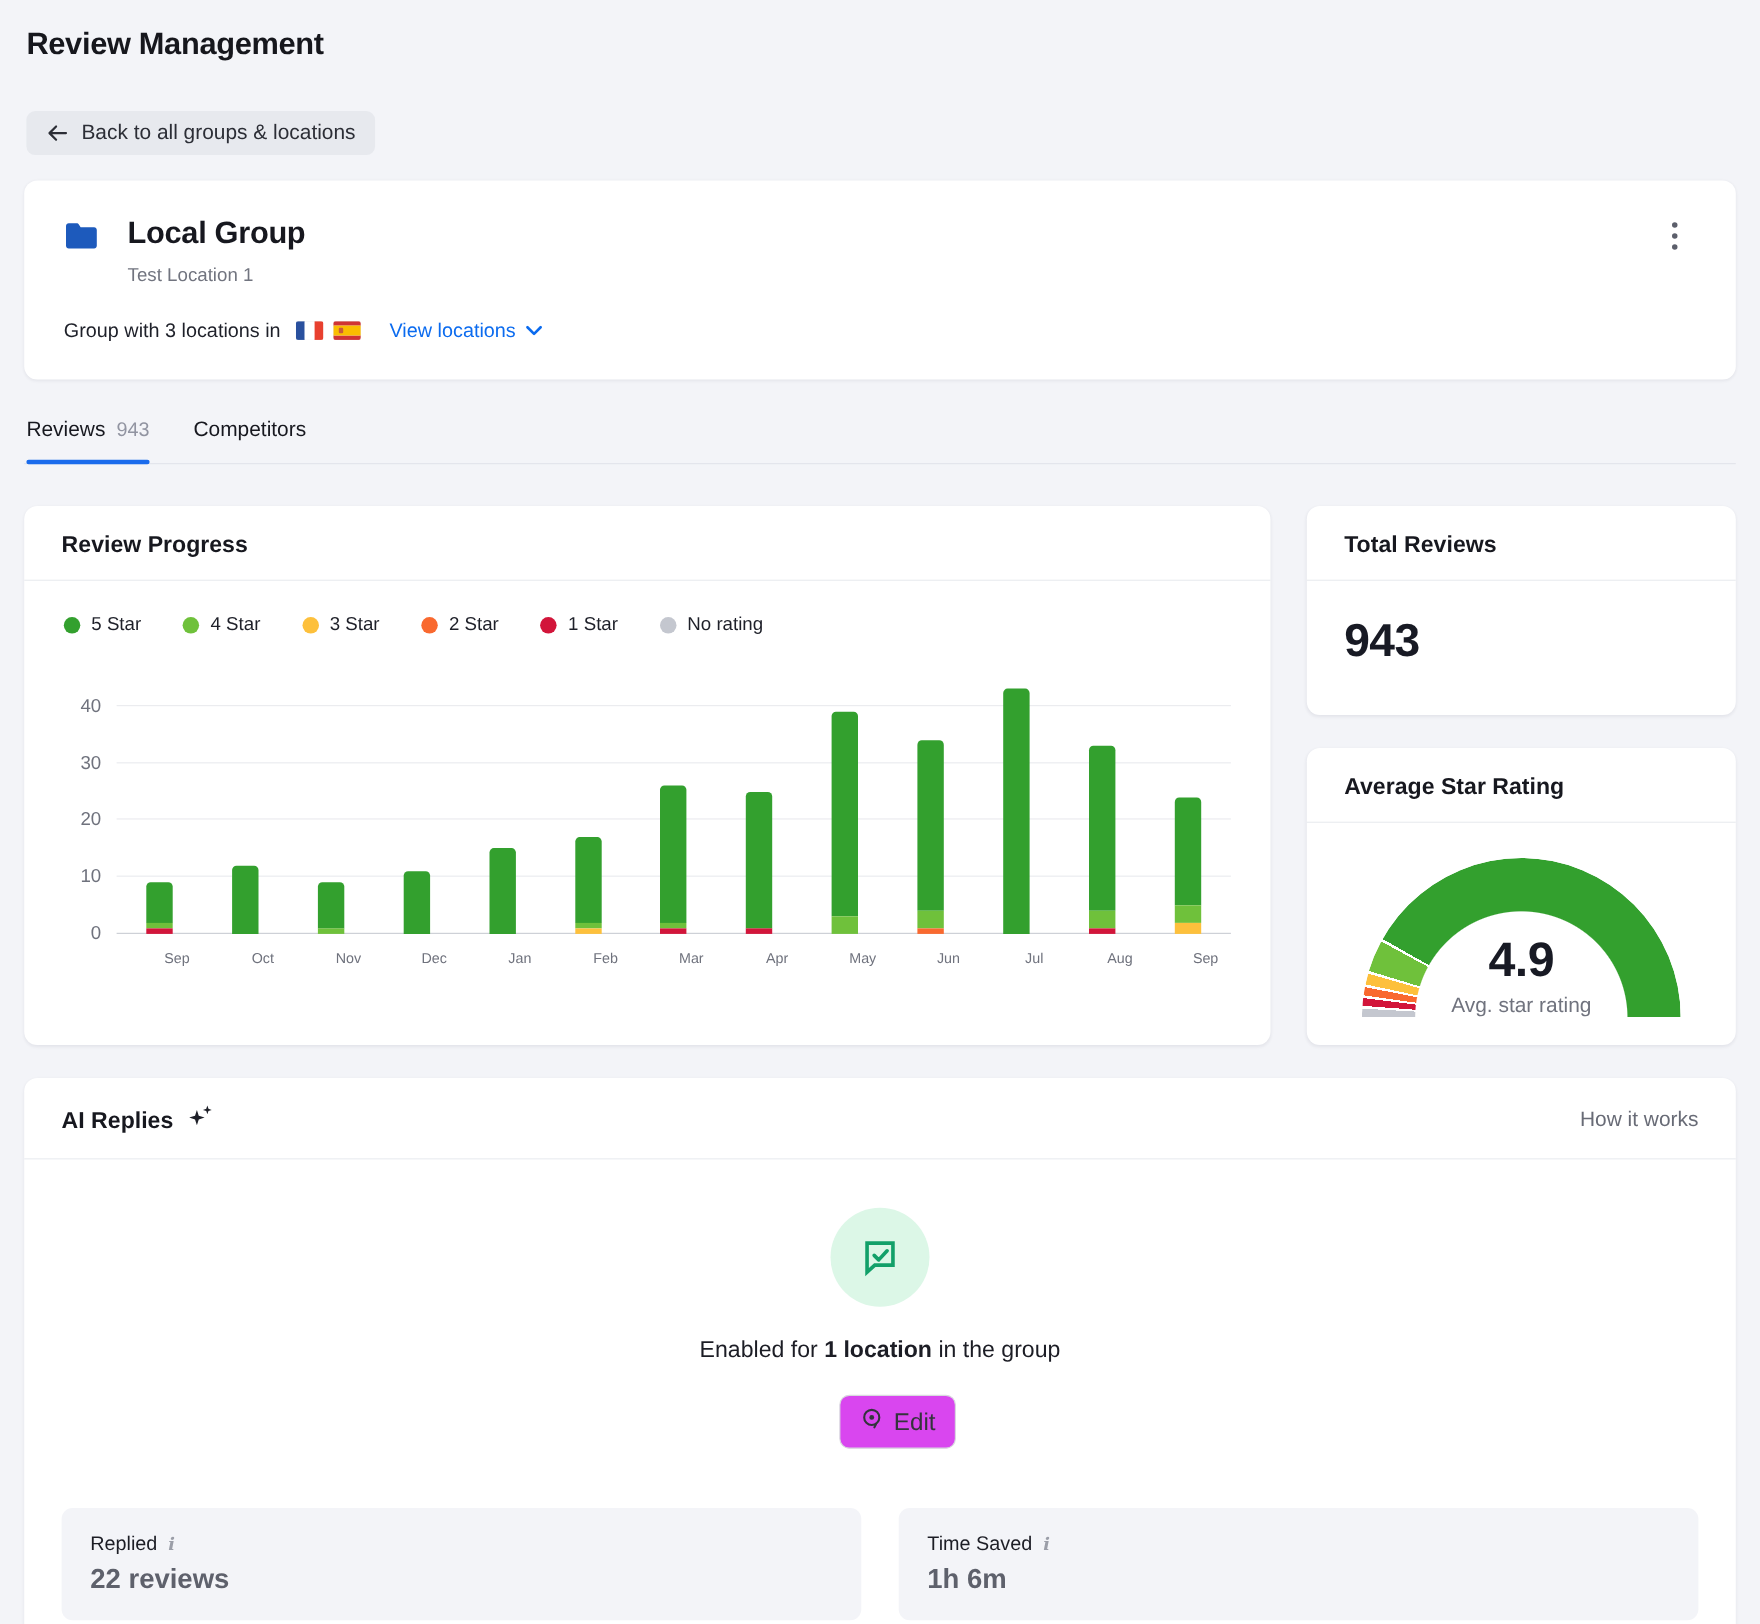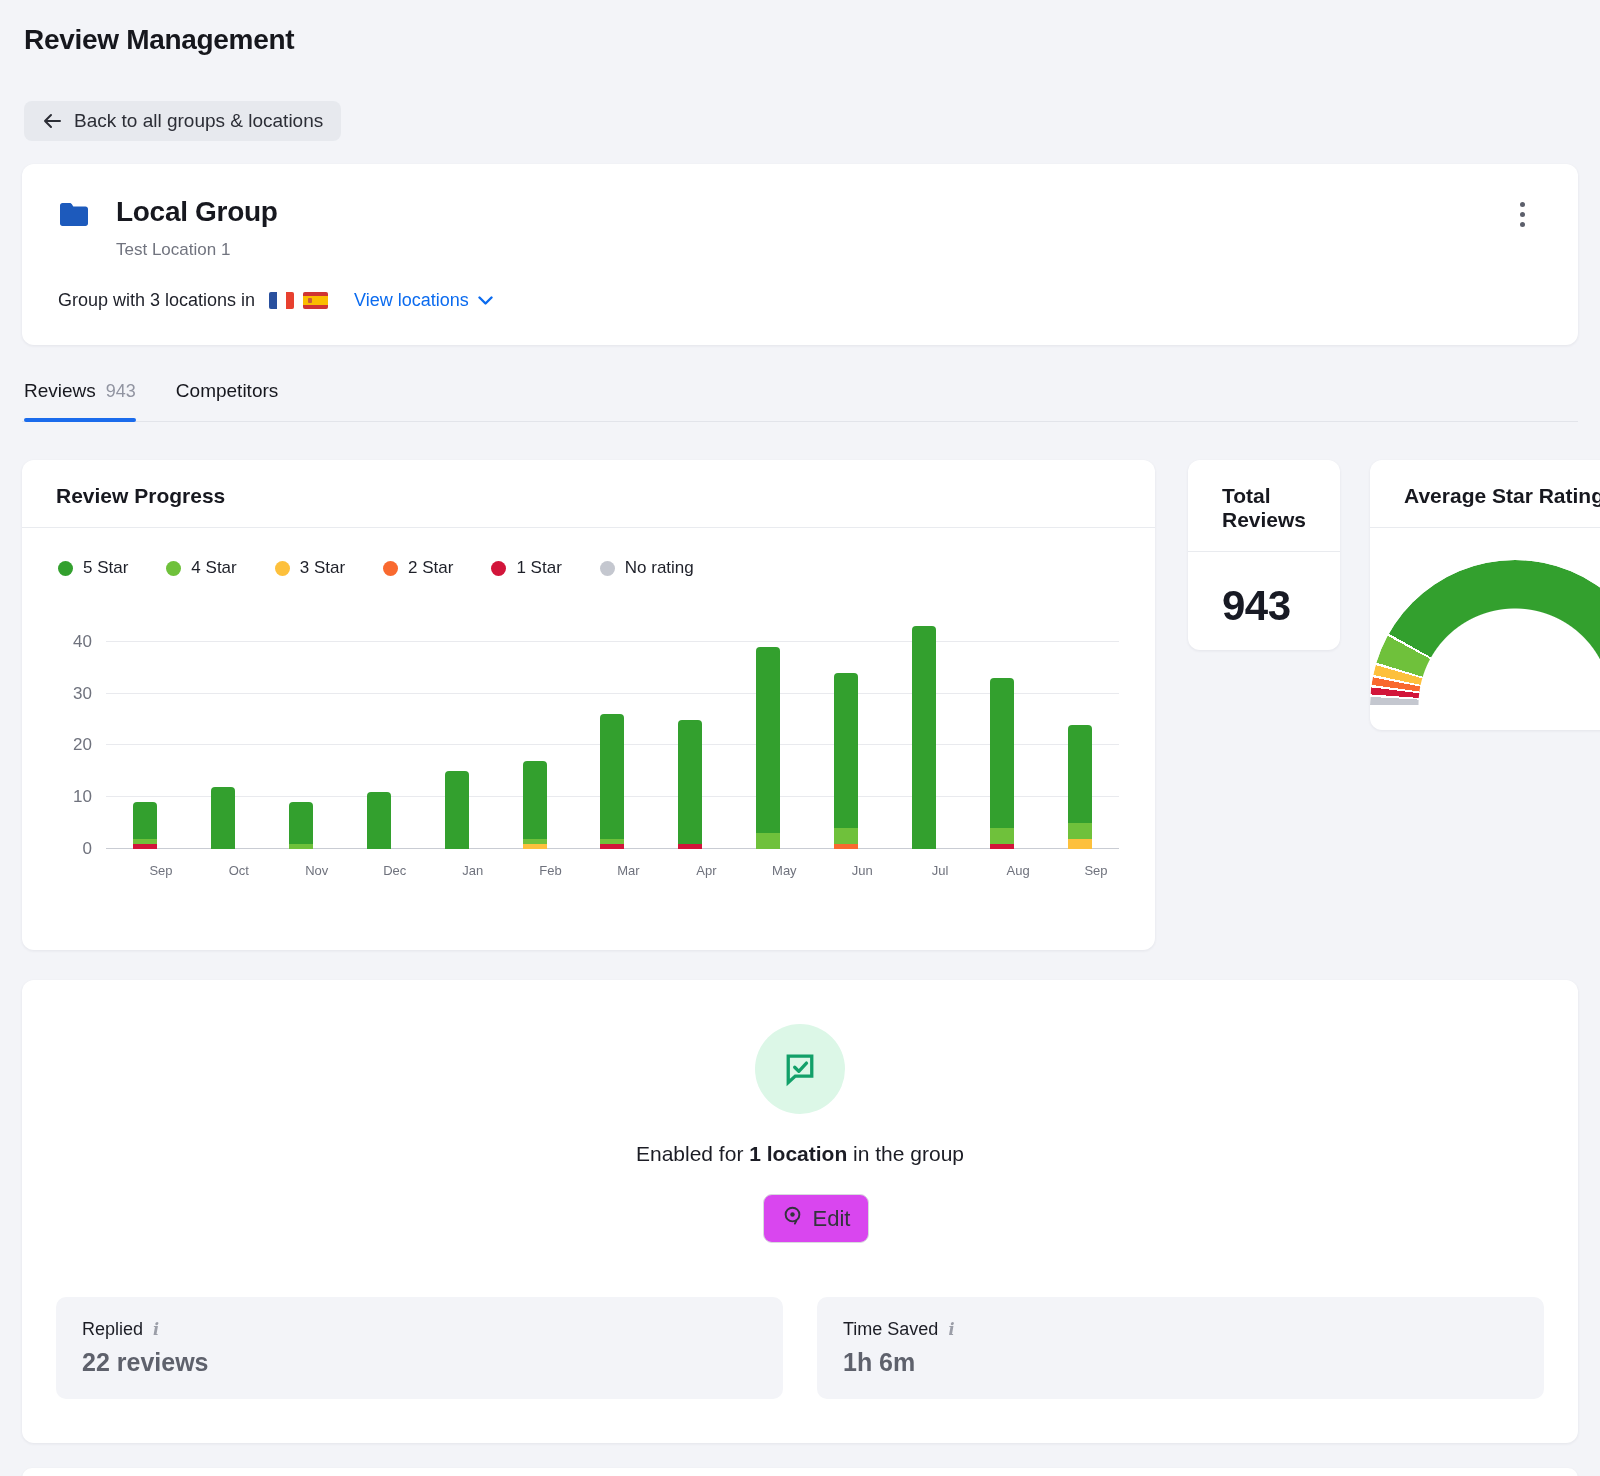--- a/index.html
+++ b/index.html
@@ -54,21 +54,21 @@
   .y-axis span { position:absolute; right:14px; font-size:17px; color:#6f727d; transform:translateY(50%); }
   .plot { position:relative; flex:1; height:233px; }
   .gridline { position:absolute; left:0; right:0; height:1px; background:#e9eaee; }
   .gridline.zero { background:#c9ccd3; }
   .bars { position:absolute; inset:0; display:flex; align-items:flex-end; justify-content:space-around; }
   .bar { width:24px; display:flex; flex-direction:column-reverse; }
   .bar .seg { width:100%; }
   .x-labels { display:flex; justify-content:space-around; margin:14px 0 0 48px; }
   .x-labels span { font-size:13px; color:#6f727d; width:24px; text-align:right; white-space:nowrap; display:flex; justify-content:center;margin-left:32px; }
 
-  .right-col { display:flex; flex-direction:row; gap:30px; }
+  .right-col { display:flex; flex-direction:column; gap:30px; }
   .tr-card { height:190px; }
   .big-number { font-size:42px; font-weight:700; color:#181a24; padding:30px 34px; letter-spacing:-.5px; }
   .ar-card { height:270px; }
   .ar-body { display:flex; justify-content:center; padding-top:32px; }
   .gauge { position:relative; width:290px; height:146px; overflow:hidden; }
   .gauge-ring { position:absolute; top:0; left:0; width:290px; height:290px; border-radius:50%;
     -webkit-mask:radial-gradient(circle, transparent 0 96px, #000 97px); mask:radial-gradient(circle, transparent 0 96px, #000 97px); }
   .gauge-text { position:absolute; left:50%; bottom:0; transform:translateX(-50%); text-align:center; width:190px; }
   .gauge-value { font-size:44px; font-weight:700; color:#181a24; letter-spacing:-.5px; }
   .gauge-label { font-size:19px; color:#70737e; margin-top:6px; white-space:nowrap; }
@@ -284,27 +284,43 @@
       <section class="card tr-card">
         <div class="card-header">Total Reviews</div>
         <div class="big-number">943</div>
       </section>
 
       <section class="card ar-card">
         <div class="card-header">Average Star Rating</div>
         <div class="ar-body">
           <div class="gauge">
             <div class="gauge-ring" id="gaugeRing" style="background: conic-gradient(from 270deg, rgb(196, 199, 207) 0deg, rgb(196, 199, 207) 3.2deg, rgb(255, 255, 255) 3.2deg, rgb(255, 255, 255) 4.2deg, rgb(210, 21, 58) 4.2deg, rgb(210, 21, 58) 7deg, rgb(255, 255, 255) 7deg, rgb(255, 255, 255) 8deg, rgb(249, 105, 47) 8deg, rgb(249, 105, 47) 11deg, rgb(255, 255, 255) 11deg, rgb(255, 255, 255) 12deg, rgb(253, 192, 60) 12deg, rgb(253, 192, 60) 16deg, rgb(255, 255, 255) 16deg, rgb(255, 255, 255) 17deg, rgb(111, 193, 59) 17deg, rgb(111, 193, 59) 28.5deg, rgb(255, 255, 255) 28.5deg, rgb(255, 255, 255) 29.5deg, rgb(51, 160, 46) 29.5deg, rgb(51, 160, 46) 180deg, transparent 180deg, transparent 360deg);"></div>
+            <div class="gauge-text">
+              <div class="gauge-value">4.9</div>
+              <div class="gauge-label">Avg. star rating</div>
+            </div>
           </div>
         </div>
       </section>
     </div>
   </div>
 
   <section class="card ai-card">
+    <div class="card-header">
+      <span class="ai-title-wrap">
+        <span>AI Replies</span>
+        <span>
+          <svg width="26" height="24" viewBox="0 0 26 24" fill="#1e2028">
+              <path d="M9 5l1.7 5.3L16 12l-5.3 1.7L9 19l-1.7-5.3L2 12l5.3-1.7L9 5z"></path>
+              <path d="M18.5 1l1 3 3 1-3 1-1 3-1-3-3-1 3-1 1-3z"></path>
+            </svg>
+        </span>
+      </span>
+      <a class="how-link">How it works</a>
+    </div>
     <div class="ai-body">
       <div class="enabled-row">
         <span class="ai-icon-circle">
           <svg width="40" height="40" viewBox="0 0 34 34" fill="none" stroke="#12a069" stroke-width="2.8" stroke-linecap="square">
             <path d="M7 6h20v17H13l-6 5.5V6z" stroke-linejoin="miter"></path>
             <path d="M12.5 15.5l3.5 3.5 6.5-7" stroke-linecap="round" stroke-linejoin="round"></path>
           </svg>
         </span>
         <span class="enabled-text"><span>Enabled for </span><b>1 location</b><span> in the group</span></span>
         <button class="edit-btn">

